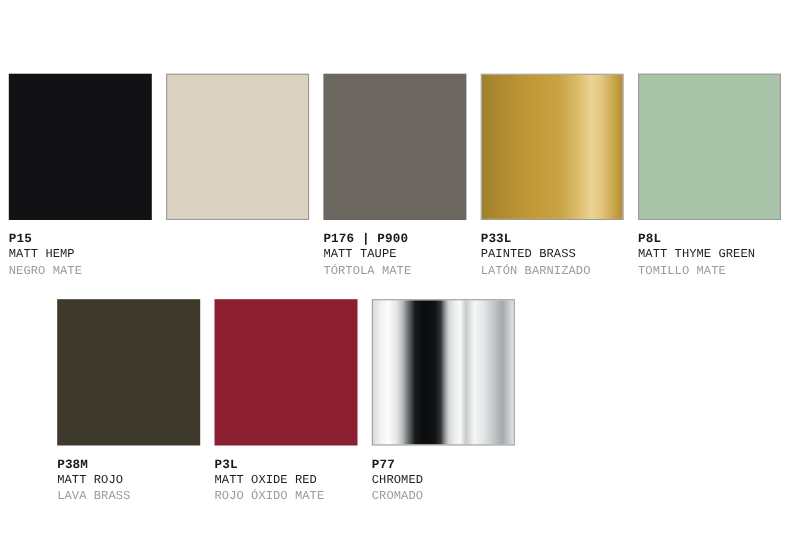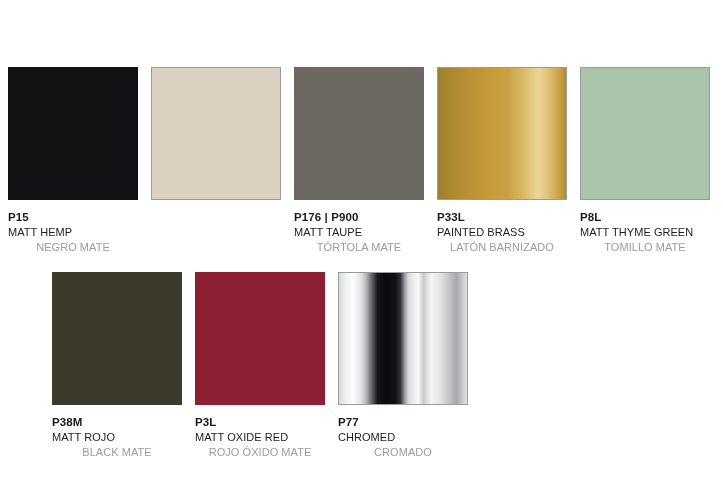--- a/index.html
+++ b/index.html
@@ -32,20 +32,21 @@
     flex-direction: row;
     gap: 13px;
   }
   .row-1 { top: 67px; }
   .row-2 { top: 272px; margin-left: 44px; }
 
   .swatch-cell {
     width: 130px;
     display: flex;
     flex-direction: column;
+    font-family: Liberation Mono, monospace;
   }
 
   .chip {
     width: 130px;
     height: 133px;
     box-sizing: border-box;
     border: 1px solid #9a9a97;
     background-color: #cccccc;
   }
   .chip.no-border {
@@ -70,21 +71,20 @@
     color: #1d1d1d;
     letter-spacing: 0.05px;
     white-space: nowrap;
   }
   .name-es {
     font-size: 11px;
     font-weight: normal;
     color: #9b9b9b;
     letter-spacing: 0.05px;
     white-space: nowrap;
-    text-align: center;
   }
 </style>
 </head>
 <body>
 
 <div class="palette">
 
   <div class="row row-1">
 
     <div class="swatch-cell">
@@ -129,21 +129,21 @@
 
   </div>
 
   <div class="row row-2">
 
     <div class="swatch-cell">
       <div class="chip no-border" style="background: rgb(61, 58, 44);"></div>
       <div class="labels">
         <div class="code">P38M</div>
         <div class="name-en">MATT ROJO</div>
-        <div class="name-es">BLACK MATE</div>
+        <div class="name-es">LAVA BRASS</div>
       </div>
     </div>
 
     <div class="swatch-cell">
       <div class="chip no-border" style="background: rgb(141, 31, 51);"></div>
       <div class="labels">
         <div class="code">P3L</div>
         <div class="name-en">MATT OXIDE RED</div>
         <div class="name-es">ROJO ÓXIDO MATE</div>
       </div>

